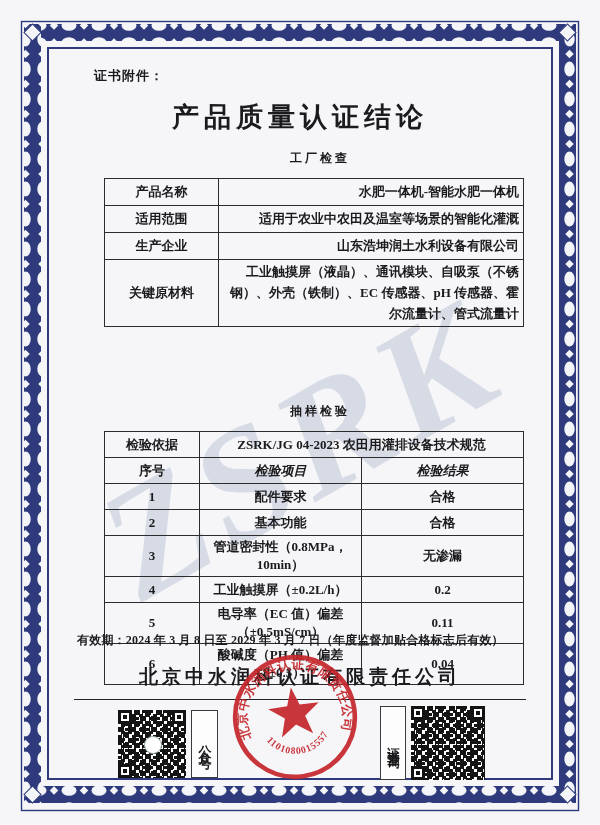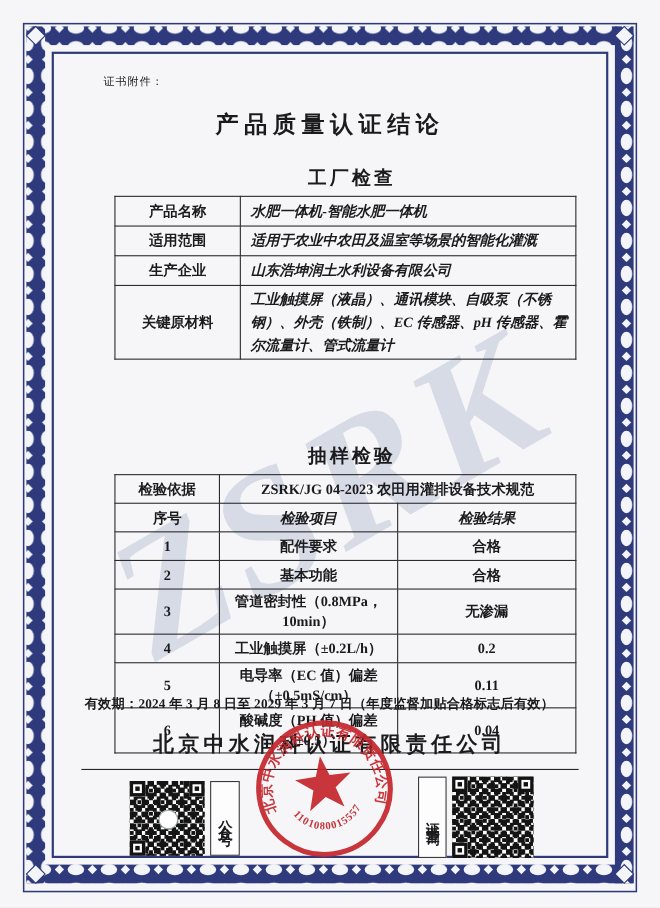--- a/index.html
+++ b/index.html
@@ -10,30 +10,30 @@
   }
   .border-svg{position:absolute;left:0;top:0;z-index:2;pointer-events:none;}
   .watermark{
     position:absolute;left:30px;top:250px;width:540px;height:400px;z-index:1;
     display:flex;align-items:center;justify-content:center;
     transform:rotate(-30deg);
     font-size:158px;font-style:italic;font-weight:700;letter-spacing:8px;
     color:rgba(140,157,186,0.30);pointer-events:none;user-select:none;
   }
   .content{position:absolute;inset:0;z-index:3;}
-  .attachment{position:absolute;left:94px;top:67px;font-size:10px;font-weight:400;letter-spacing:1px;}
-  .title{position:absolute;left:0;right:0;top:99px;text-align:center;font-size:21px;font-weight:700;letter-spacing:5px;}
-  .sec-heading{position:absolute;left:0;right:0;text-align:center;font-size:17px;font-weight:700;letter-spacing:3px;padding-left:40px;}
+  .attachment{position:absolute;left:94px;top:67px;font-size:13px;font-weight:700;letter-spacing:1px;}
+  .title{position:absolute;left:0;right:0;top:99px;text-align:center;font-size:27px;font-weight:700;letter-spacing:5px;}
+  .sec-heading{position:absolute;left:0;right:0;text-align:center;font-size:12px;font-weight:700;letter-spacing:3px;padding-left:40px;}
   .sec1{top:150px;}
   .sec2{top:403px;}
   table{border-collapse:collapse;position:absolute;left:104px;width:420px;table-layout:fixed;}
   td,th{border:1.3px solid #2c2c2f;font-size:13px;font-weight:600;padding:2px 4px;vertical-align:middle;}
   .t1{top:178px;}
   .t1 .lbl{width:105px;text-align:center;}
-  .t1 .val{text-align:left;padding-left:9px;line-height:1.6;font-style:italic;}
+  .t1 .val{text-align:right;padding-left:9px;line-height:1.6;}
   .t1 tr.short td{height:22px;}
   .t1 tr.tall td{height:46px;}
   .t2{top:431px;}
   .t2 td{height:21px;text-align:center;}
   .t2 .c-no{width:86px;}
   .t2 .c-item{width:231px;font-style:italic;}
   .t2 .c-res{width:103px;font-style:italic;}
   .validity{position:absolute;left:77px;top:632px;font-size:12px;font-weight:700;letter-spacing:0.2px;white-space:nowrap;}
   .company{position:absolute;left:0;right:0;top:664px;text-align:center;font-size:19px;font-weight:600;letter-spacing:4px;}
   .divider{position:absolute;left:74px;top:699px;width:452px;border-top:1.6px solid #242426;}

